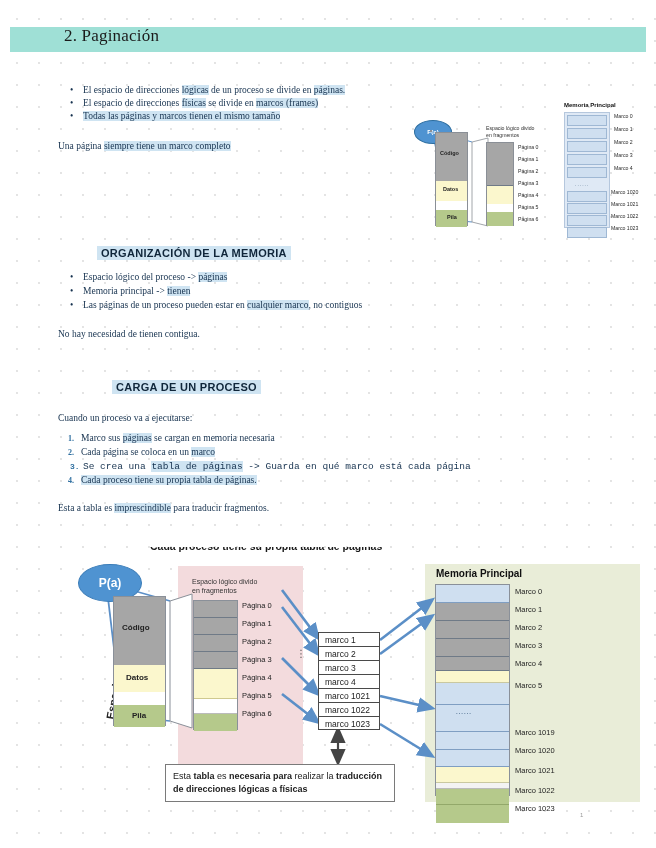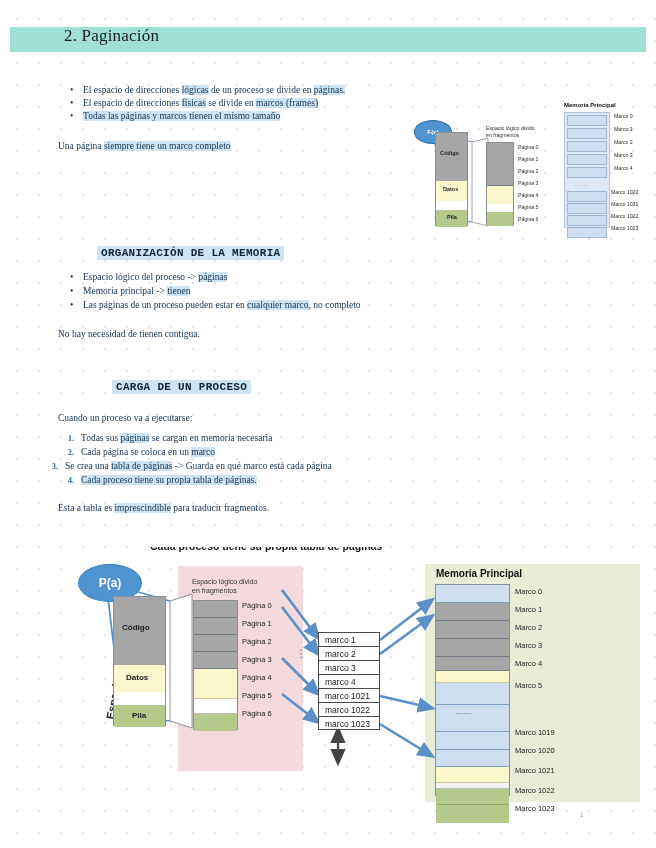--- a/index.html
+++ b/index.html
@@ -37,21 +37,21 @@
   .txt{position:absolute;color:#16324f;font-size:9.5px;line-height:12.5px;
        font-family:"Liberation Serif", serif;white-space:nowrap;}
   .hl{background:#cfe4f2;}
   .bullet{position:absolute;color:#16324f;font-size:9.5px;white-space:nowrap;}
   .bullet .dot{display:inline-block;width:13px;color:#16324f;}
   .num{display:inline-block;width:13px;color:#2f6fa0;font-weight:bold;font-size:8px;}
 
   .section-head{
     position:absolute;font-weight:bold;font-size:11px;color:#10263a;
     background:#cfe4f2;padding:1px 4px;letter-spacing:.3px;
-    font-family:Liberation Mono, monospace;white-space:nowrap;
+    font-family:Liberation Sans, sans-serif;white-space:nowrap;
   }
   .lbl{position:absolute;font-family:"Liberation Sans", sans-serif;color:#2b2b2b;white-space:nowrap;}
   .bold{font-weight:bold;}
   .box{position:absolute;box-sizing:border-box;}
 
   
   #mini{position:absolute;left:404px;top:100px;width:252px;height:140px;}
   #mini .ellipse{
     position:absolute;left:10px;top:20px;width:36px;height:22px;border-radius:50%;
     background:#4f93d1;border:1px solid #2f6fa0;
@@ -118,36 +118,36 @@
 
   <div class="section-head" style="left:97px;top:246px;">ORGANIZACIÓN DE LA MEMORIA</div>
 
   <div class="bullet" style="left:70px;top:272px;">
     <span class="dot">•</span><span>Espacio lógico del proceso -&gt; </span><span class="hl">páginas</span>
   </div>
   <div class="bullet" style="left:70px;top:286px;">
     <span class="dot">•</span><span>Memoria principal -&gt; </span><span class="hl">tienen</span>
   </div>
   <div class="bullet" style="left:70px;top:300px;">
-    <span class="dot">•</span><span>Las páginas de un proceso pueden estar en </span><span class="hl">cualquier marco</span><span>, no completo</span>
+    <span class="dot">•</span><span>Las páginas de un proceso pueden estar en </span><span class="hl">cualquier marco</span><span>, no contiguos</span>
   </div>
 
   <div class="txt" style="left:58px;top:328px;">No hay necesidad de tienen contigua.</div>
 
   <div class="section-head" style="left:112px;top:380px;">CARGA DE UN PROCESO</div>
 
   <div class="txt" style="left:58px;top:412px;">Cuando un proceso va a ejecutarse:</div>
 
   <div class="bullet" style="left:68px;top:433px;">
-    <span class="num">1.</span><span>Todas sus </span><span class="hl">páginas</span><span> se cargan en memoria necesaria</span>
+    <span class="num">1.</span><span>Marco sus </span><span class="hl">páginas</span><span> se cargan en memoria necesaria</span>
   </div>
   <div class="bullet" style="left:68px;top:447px;">
     <span class="num">2.</span><span>Cada página se coloca en un </span><span class="hl">marco</span>
   </div>
-  <div class="bullet" style="left:52px;top:461px;">
+  <div class="bullet" style="left:70px;top:461px;font-family:Liberation Mono, monospace;">
     <span class="num">3.</span><span>Se crea una </span><span class="hl">tabla de páginas</span><span> -&gt; Guarda en qué marco está cada página</span>
   </div>
   <div class="bullet" style="left:68px;top:475px;">
     <span class="num">4.</span><span class="hl">Cada proceso tiene su propia tabla de páginas.</span>
   </div>
 
   <div class="txt" style="left:58px;top:502px;">
     <span>Esta a tabla es </span><span class="hl">imprescindible</span><span> para traducir fragmentos.</span>
   </div>
 
@@ -349,16 +349,19 @@
       <div class="lbl" style="left:455px;top:85px;font-size:7.5px;color:#222;">Marco 3</div>
       <div class="lbl" style="left:455px;top:103px;font-size:7.5px;color:#222;">Marco 4</div>
       <div class="lbl" style="left:455px;top:125px;font-size:7.5px;color:#222;">Marco 5</div>
       <div class="lbl" style="left:455px;top:172px;font-size:7.5px;color:#222;">Marco 1019</div>
       <div class="lbl" style="left:455px;top:190px;font-size:7.5px;color:#222;">Marco 1020</div>
       <div class="lbl" style="left:455px;top:210px;font-size:7.5px;color:#222;">Marco 1021</div>
       <div class="lbl" style="left:455px;top:230px;font-size:7.5px;color:#222;">Marco 1022</div>
       <div class="lbl" style="left:455px;top:248px;font-size:7.5px;color:#222;">Marco 1023</div>
     </div>
 
+    <div id="captionbox">
+      <span>Esta </span><span class="bold">tabla</span><span> es </span><span class="bold">necesaria para</span><span> realizar la </span><span class="bold">traducción de direcciones lógicas a físicas</span>
+    </div>
   </div>
 
   <div id="pagenum">1</div>
 </div>
 
 </body></html>

